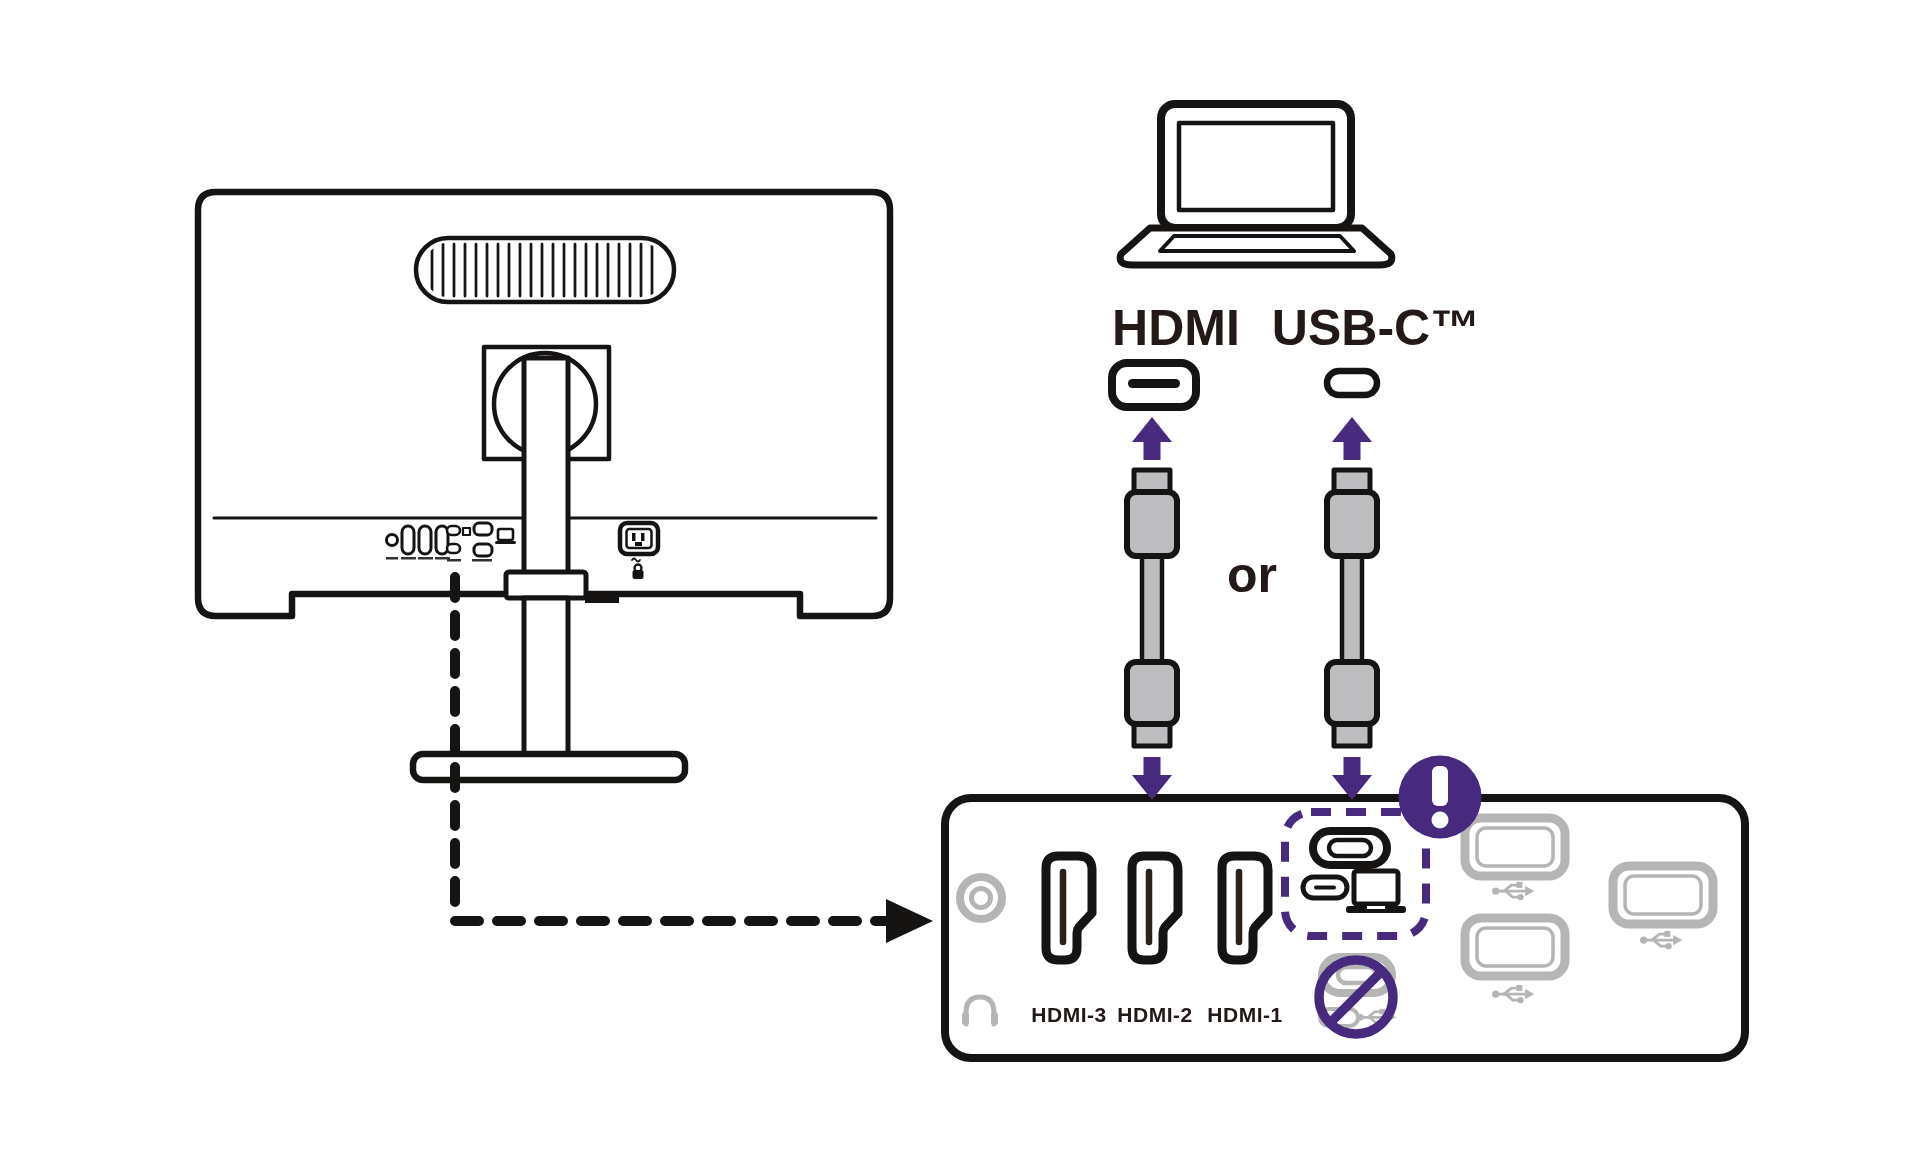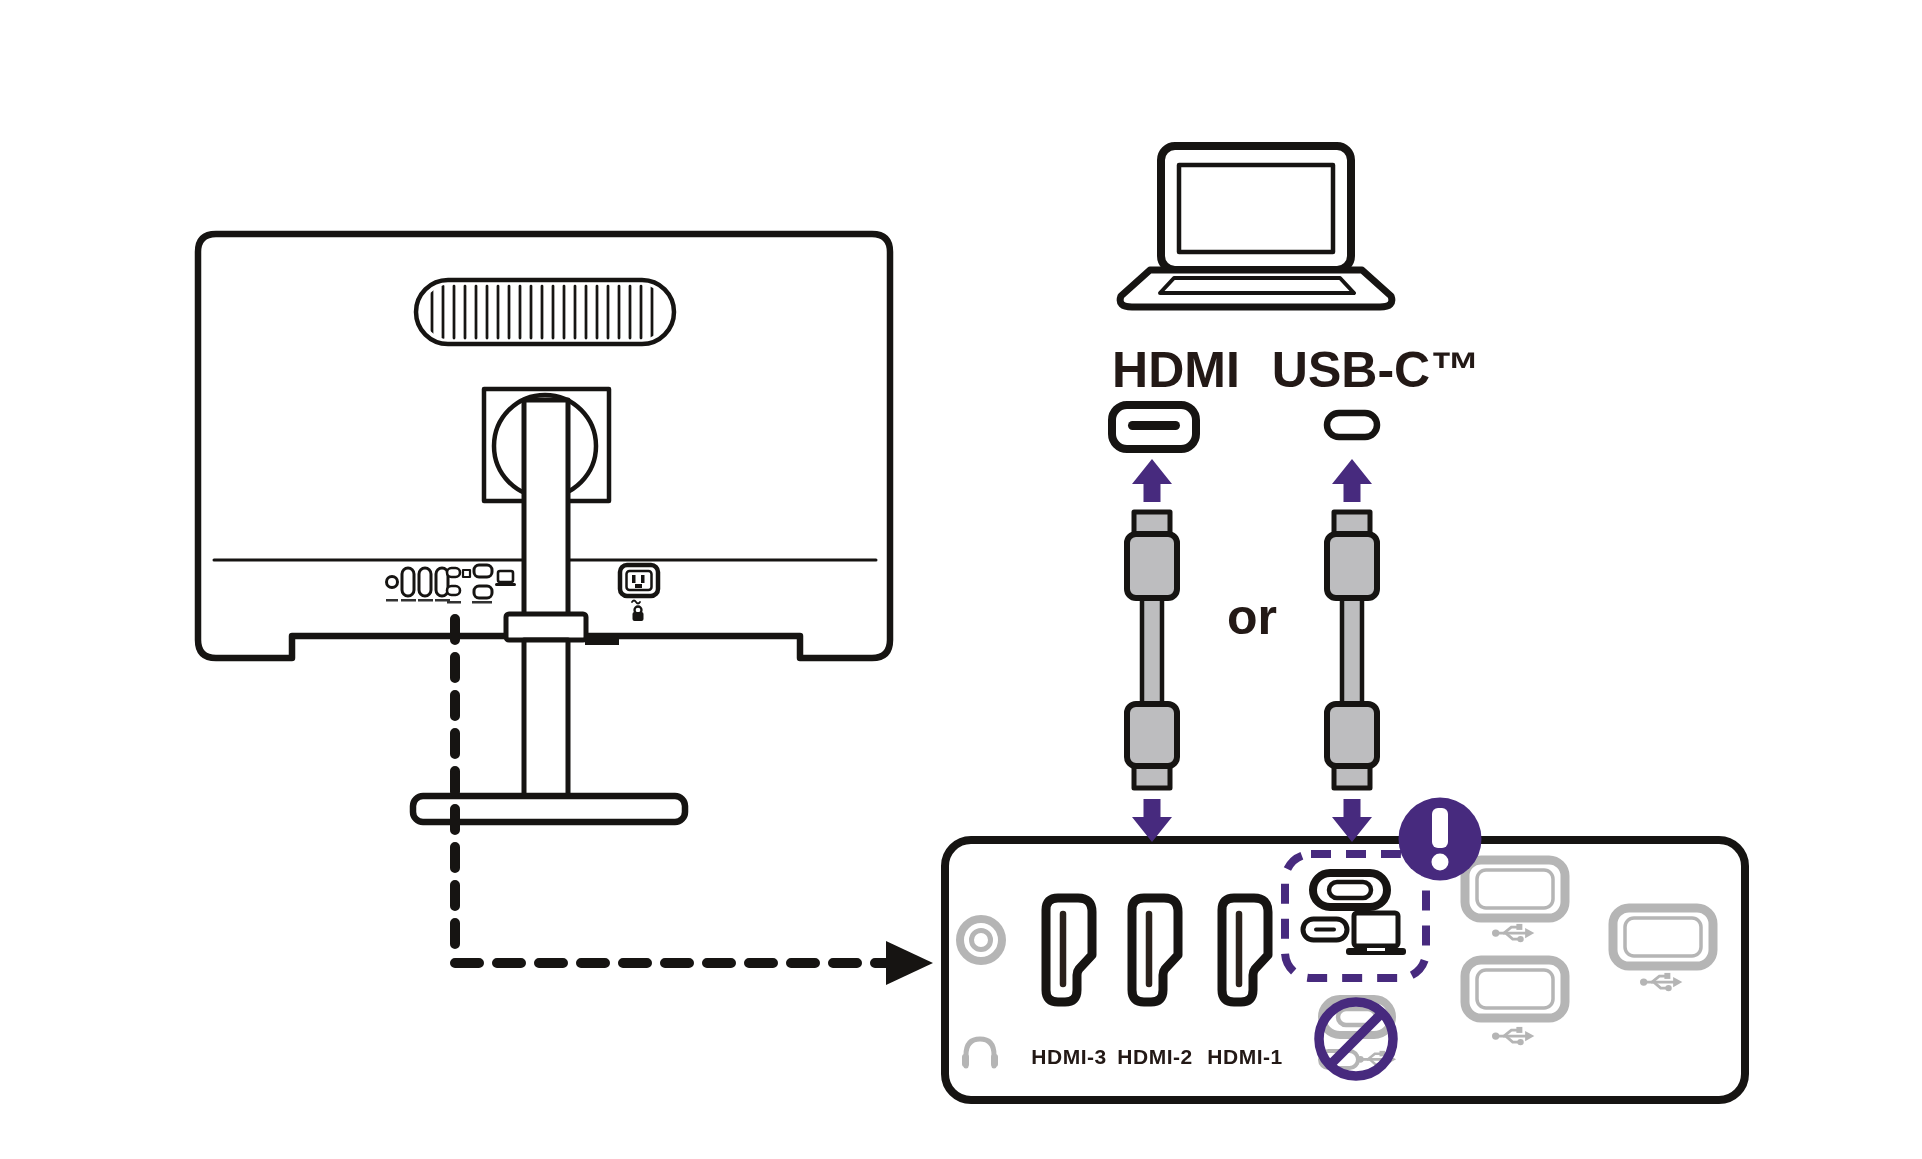--- a/index.html
+++ b/index.html
@@ -4,21 +4,21 @@
 <style>
   :root{
     --accent_purple:#472a7e;
     --ink:#161412;
     --text_ink:#231916;
     --port_gray:#b5b5b5;
     --cable_gray:#bdbdbf;
     --background:#ffffff;
   }
   html,body{margin:0;padding:0;background:var(--background);}
-  .stage{width:1922px;height:1093px;background:var(--background);position:relative;overflow:hidden;margin-top:42px;}
+  .stage{width:1922px;height:1093px;background:var(--background);position:relative;overflow:hidden;}
   svg{display:block}
   .ink-line{stroke:var(--ink);fill:none;stroke-linecap:round;stroke-linejoin:round;}
   .ink-shape{stroke:var(--ink);fill:#fff;stroke-linejoin:round;}
   .ink-fill{fill:var(--ink);}
   .mark-fill{fill:#333;}
   .gray-line{stroke:var(--port_gray);fill:none;stroke-linecap:round;stroke-linejoin:round;}
   .gray-fill{fill:var(--port_gray);}
   .t-line{stroke:var(--port_gray);fill:none;stroke-width:3;stroke-linecap:round;}
   .t-fill{fill:var(--port_gray);}
   .cable-shape{stroke:var(--ink);fill:var(--cable_gray);stroke-linejoin:round;}

